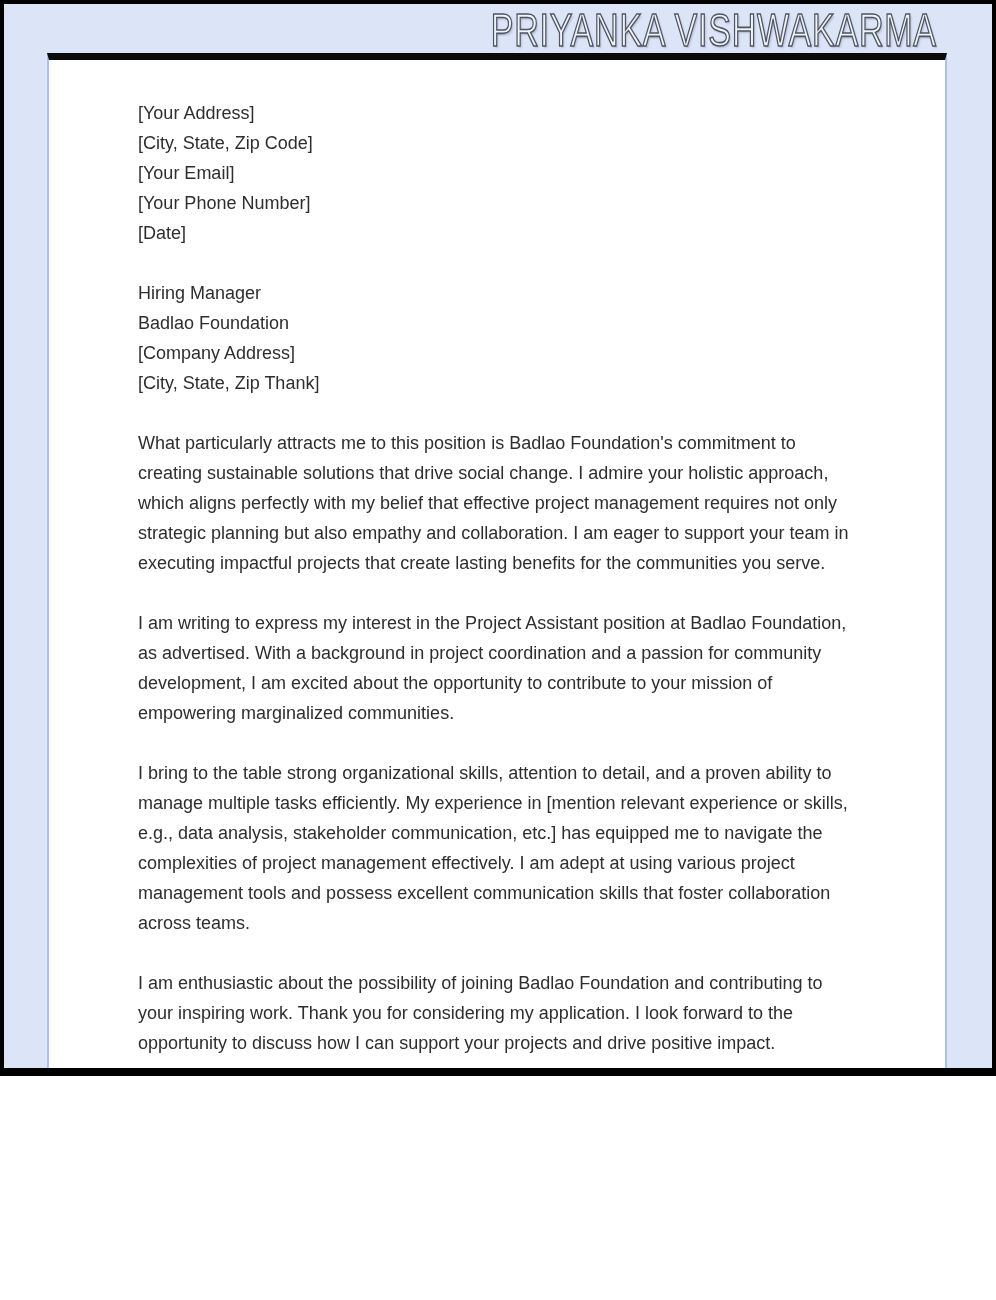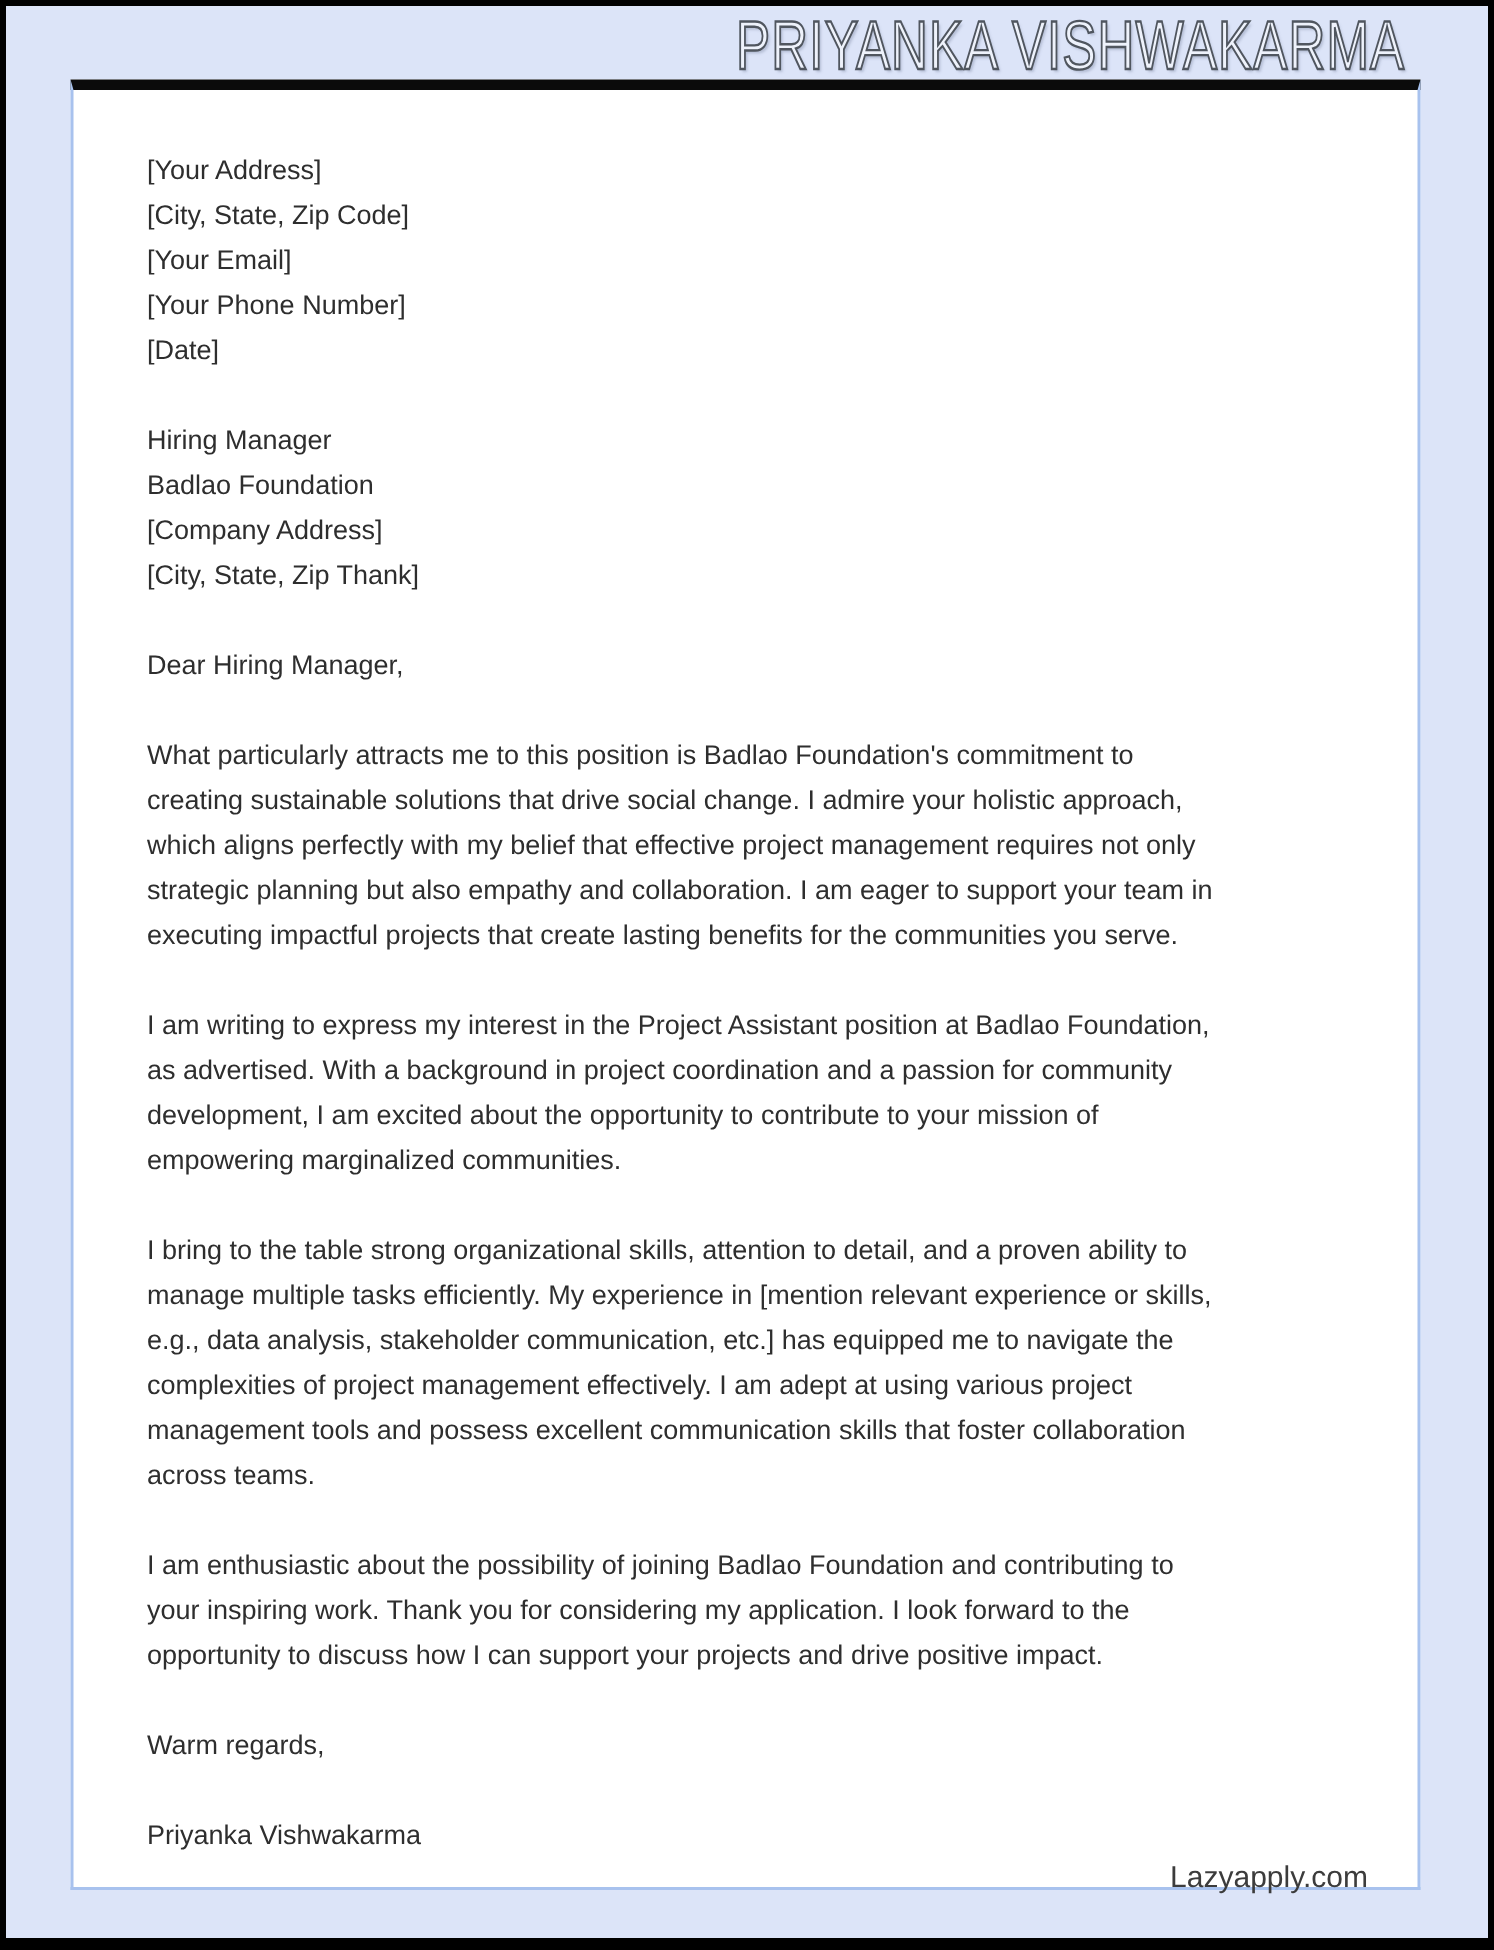--- a/index.html
+++ b/index.html
@@ -14,21 +14,21 @@
     --watermark-color:#3c3c3c;
   }
   *{margin:0;padding:0;box-sizing:border-box;}
   html,body{width:996px;height:1300px;}
   body{
     font-family:"Liberation Sans", sans-serif;
     background:#fff;
   }
   .screen{
     position:relative;
-    width:996px;height:1300px;
+    width:996px;height:1076px;
     background:var(--background);
     border:4px solid var(--frame);
     border-bottom-width:8px;
     overflow:hidden;
   }
   
   .title{
     position:absolute;
     top:1px;
     right:55px;
@@ -47,20 +47,21 @@
   .page{
     position:absolute;
     left:43px;
     top:49px;
     width:900px;
     height:1207px;
     background:#ffffff;
     border:2px solid var(--page-border);
     border-top:7px solid var(--top-bar);
     overflow:visible;
+    padding-left:40px;
   }
   .content{
     padding:38px 54px 0 49px;
     font-size:18px;
     line-height:30px;
     color:var(--body-text);
   }
   .block{
     white-space:pre-line;
     margin-bottom:30px;
@@ -97,21 +98,20 @@
 [City, State, Zip Code]
 [Your Email]
 [Your Phone Number]
 [Date]</div>
 
       <div class="block">Hiring Manager
 Badlao Foundation
 [Company Address]
 [City, State, Zip Thank]</div>
 
-      <div class="block">Dear Hiring Manager,</div>
 
       <div class="paragraph">What particularly attracts me to this position is Badlao Foundation's commitment to
 creating sustainable solutions that drive social change. I admire your holistic approach,
 which aligns perfectly with my belief that effective project management requires not only
 strategic planning but also empathy and collaboration. I am eager to support your team in
 executing impactful projects that create lasting benefits for the communities you serve.</div>
 
       <div class="paragraph">I am writing to express my interest in the Project Assistant position at Badlao Foundation,
 as advertised. With a background in project coordination and a passion for community
 development, I am excited about the opportunity to contribute to your mission of

